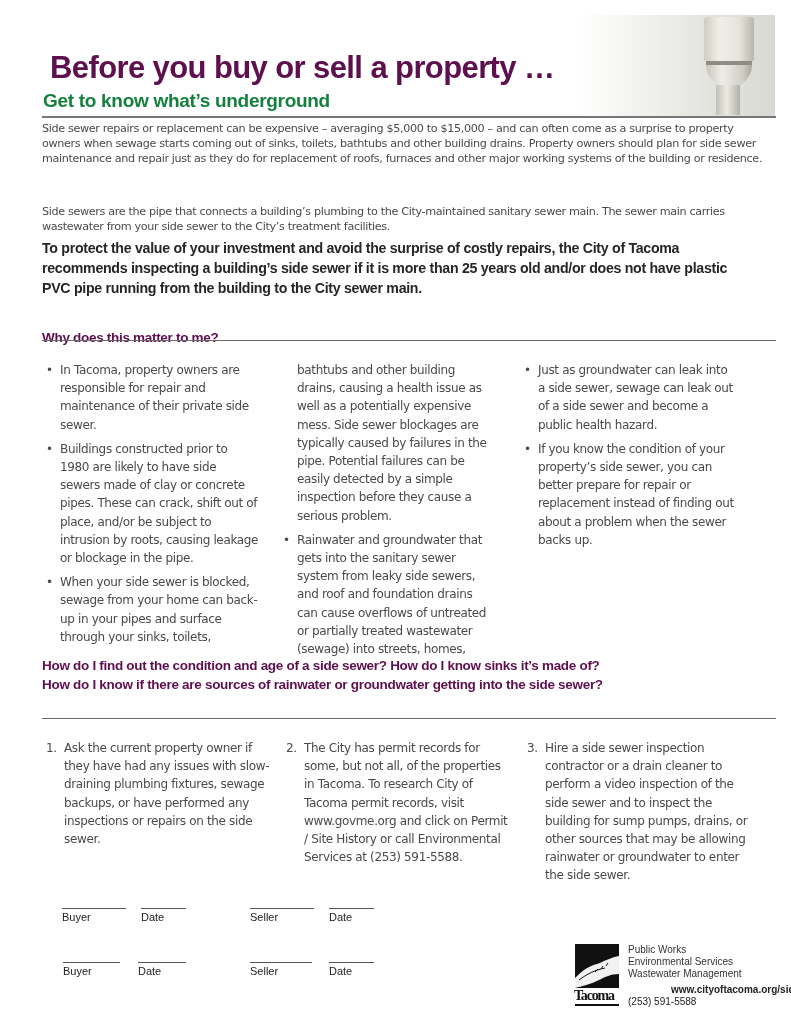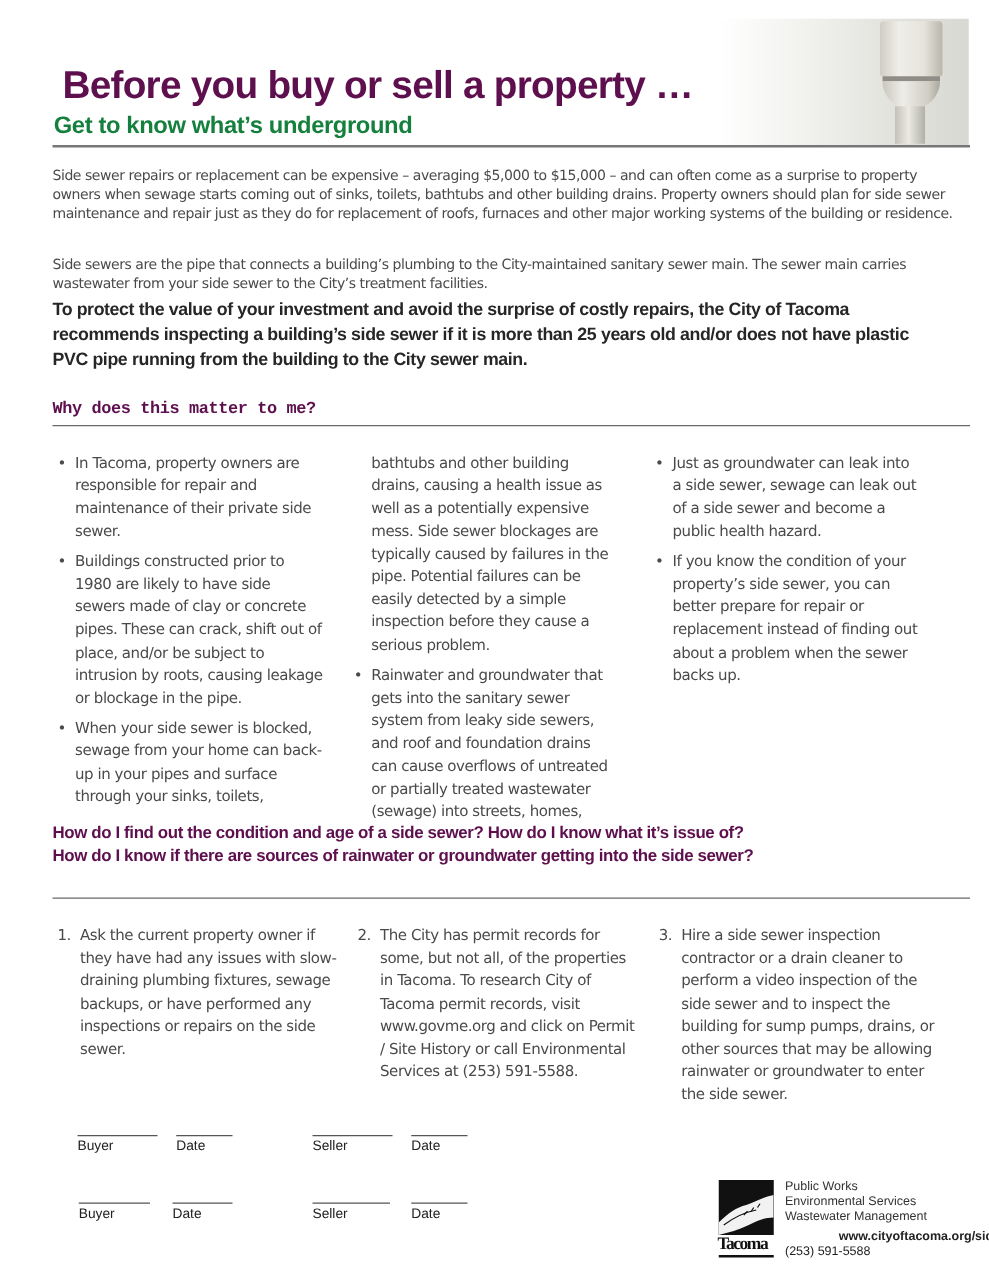--- a/index.html
+++ b/index.html
@@ -44,34 +44,34 @@
   }
   .rule { position: absolute; left: 42px; width: 734px; height: 1px; background: #6a6a6a; }
   .rule.top { top: 116px; height: 2px; background: #777; }
 
   
   .para {
     position: absolute; left: 42px; width: 730px; margin: 0;
     font-family: "DejaVu Sans", sans-serif; font-size: 11.2px; line-height: 15px;
     color: #4a4a4a; letter-spacing: -0.35px;
   }
-  .para.p1 { top: 133px; }
+  .para.p1 { top: 121px; }
   .para.p2 { top: 204px; }
   .callout {
     position: absolute; left: 42px; top: 238px; width: 700px; margin: 0;
     font-family: "Liberation Sans", sans-serif; font-weight: bold;
     font-size: 14.2px; line-height: 20px; color: #262626; letter-spacing: -0.3px;
   }
   .section-head {
     position: absolute; left: 42px; margin: 0;
     font-family: "Liberation Sans", sans-serif; font-weight: bold;
     font-size: 13.5px; line-height: 19px; color: #5e0f4e; letter-spacing: -0.3px;
     white-space: nowrap;
   }
-  .section-head.s1 { top: 318px; font-family: Liberation Mono, monospace; }
+  .section-head.s1 { top: 328px; }
   .section-head.s2 { top: 656px; }
 
   
   .col {
     position: absolute; width: 215px;
     font-family: "DejaVu Sans", sans-serif; font-size: 12px; line-height: 18.2px;
     color: #4a4a4a; letter-spacing: -0.35px;
   }
   .col ul { list-style: none; margin: 0; padding: 0; }
   .col li { position: relative; padding-left: 16px; margin-bottom: 6px; }
@@ -140,21 +140,21 @@
   </ul>
 </div>
 <div class="col c3">
   <ul>
     <li><span class="bullet">•</span><span>Just as groundwater can leak into a side sewer, sewage can leak out of a side sewer and become a public health hazard.</span></li>
     <li><span class="bullet">•</span><span>If you know the condition of your property’s side sewer, you can better prepare for repair or replacement instead of finding out about a problem when the sewer backs up.</span></li>
   </ul>
 </div>
 
 <h3 class="section-head s2">
-  <span>How do I find out the condition and age of a side sewer? How do I know what it’s issue of?</span><br>
+  <span>How do I find out the condition and age of a side sewer? How do I know sinks it’s made of?</span><br>
   <span>How do I know if there are sources of rainwater or groundwater getting into the side sewer?</span>
 </h3>
 <div class="rule" style="top:718px;"></div>
 
 <div class="steps st1">
   <span class="num">1.</span>
   <div class="txt">Ask the current property owner if they have had any issues with slow-draining plumbing fixtures, sewage backups, or have performed any inspections or repairs on the side sewer.</div>
 </div>
 <div class="steps st2">
   <span class="num">2.</span>

